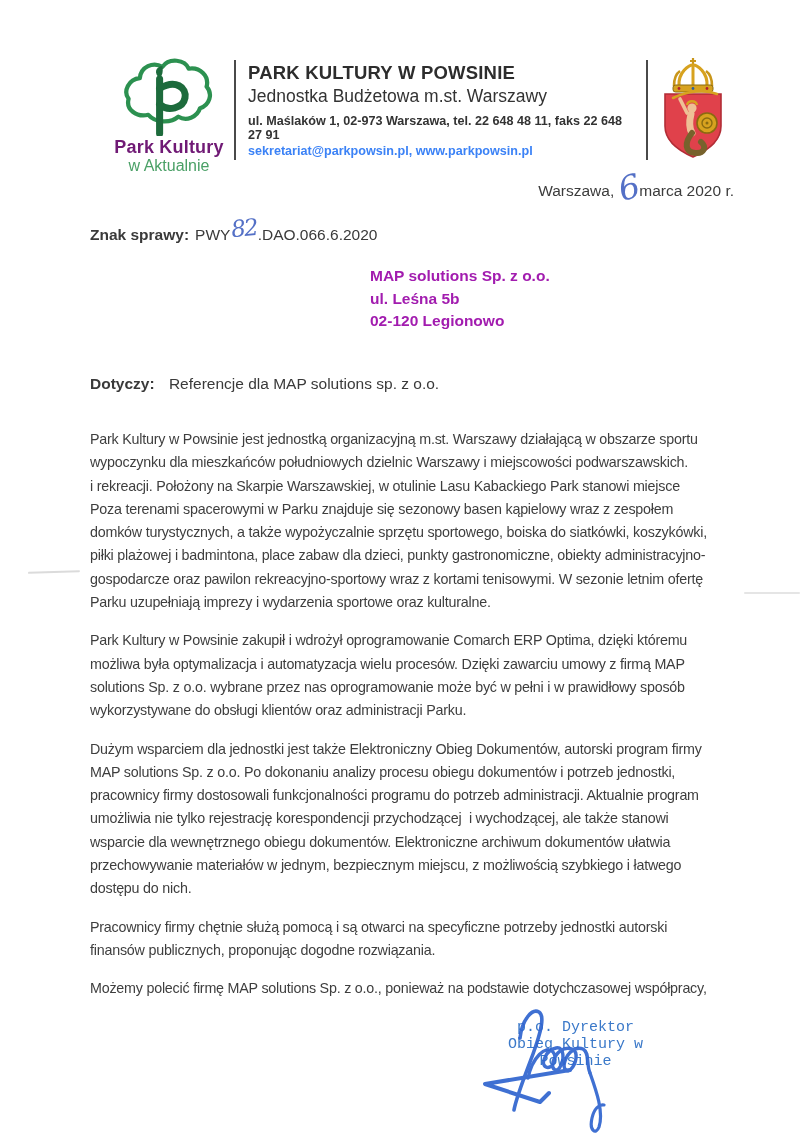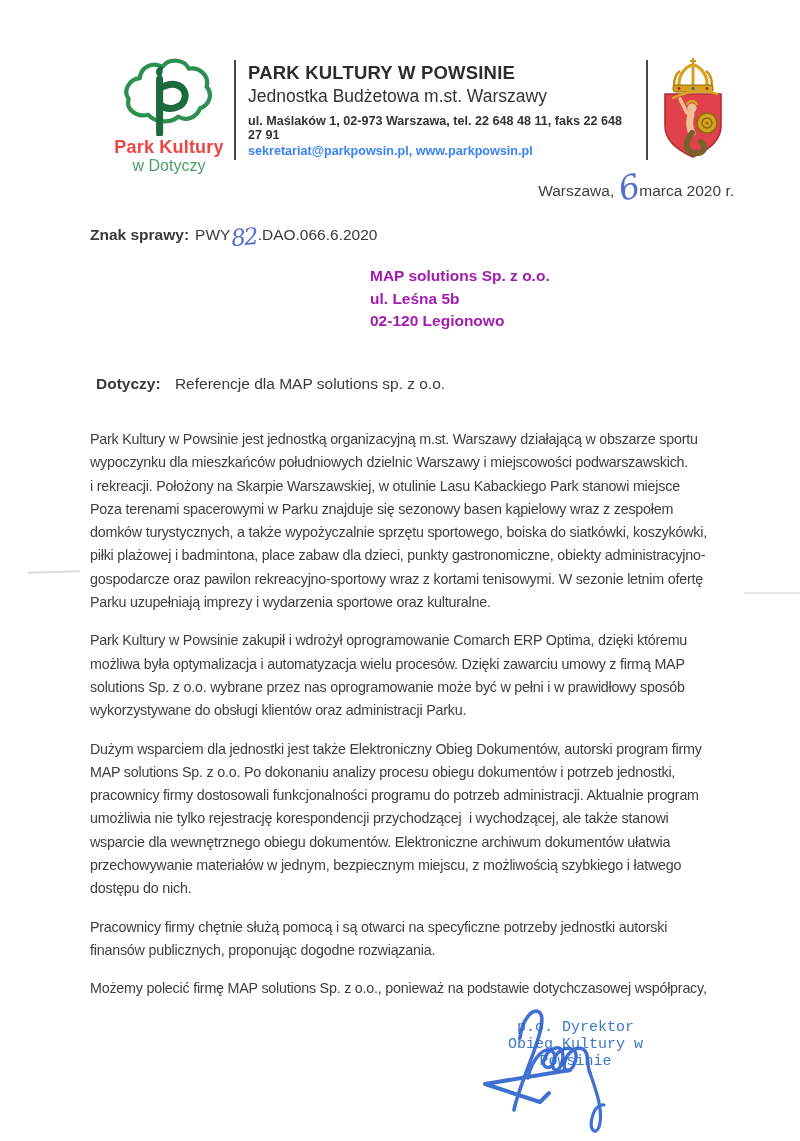--- a/index.html
+++ b/index.html
@@ -5,48 +5,48 @@
   html,body{margin:0;padding:0;background:#e8e8e8;}
   .page{
     position:relative;width:800px;height:1141px;margin:0 auto;
     background:#ffffff;overflow:hidden;
     font-family:"Liberation Sans",sans-serif;color:#3e3e3e;
   }
   
   .header{position:absolute;left:108px;top:56px;display:flex;align-items:flex-start;}
   .logo-block{width:122px;text-align:center;}
   .logo-block svg{display:block;margin:0 auto;}
-  .logo-line1{font-size:18px;font-weight:700;color:#ef4444;letter-spacing:.2px;margin-top:1px;}
+  .logo-line1{font-size:18px;font-weight:700;color:#701a75;letter-spacing:.2px;margin-top:1px;}
   .logo-line2{font-size:16px;font-weight:400;color:#4aa066;margin-top:-1px;}
   .vdiv{width:2px;background:#4a4a4a;align-self:stretch;}
   .vdiv.first{margin:4px 12px 0 4px;height:100px;}
   .vdiv.second{margin:4px 0 0 14px;height:100px;}
   .org-block{width:384px;padding-top:6px;}
   .org-name{font-size:18.5px;font-weight:700;color:#2d2d2d;letter-spacing:.2px;}
   .org-type{font-size:17.5px;font-weight:500;color:#333;margin-top:2px;}
   .org-address{font-size:12.6px;font-weight:600;color:#333;margin-top:7px;}
   .org-contact{font-size:12.6px;font-weight:600;color:#3b82f6;margin-top:2px;}
   .crest{margin-left:8px;margin-top:0px;}
   
   .dateline{position:absolute;right:66px;top:182px;font-size:15.5px;color:#3c3c3c;
     display:flex;align-items:baseline;}
   .hand{font-family:"DejaVu Serif",serif;font-style:italic;color:#5470c6;}
   .hand-day{display:inline-block;font-size:33px;transform:rotate(-14deg) translateY(3px);
     margin:0 0 0 4px;line-height:0;}
   
   .case-number{position:absolute;left:90px;top:226px;font-size:15.5px;color:#3a3a3a;
-    display:flex;align-items:center;}
+    display:flex;align-items:flex-start;}
   .case-label{font-weight:700;margin-right:6px;}
   .hand-num{display:inline-block;font-size:23px;letter-spacing:-2px;
     transform:rotate(-6deg) translateY(2px);margin:0 1px;line-height:0;}
   
   .recipient{position:absolute;left:370px;top:265px;font-size:15.5px;font-weight:700;
     color:#a21caf;line-height:22.5px;}
   
-  .subject{position:absolute;left:96px;top:375px;font-size:15.5px;color:#3a3a3a;}
+  .subject{position:absolute;left:90px;top:375px;font-size:15.5px;color:#3a3a3a;}
   .subject .case-label{margin-right:10px;}
   
   .body-text{position:absolute;left:90px;top:428px;width:690px;font-size:14.3px;
     letter-spacing:-0.22px;color:#3e3e3e;}
   .para{margin:0 0 15px 0;}
   .line{display:block;white-space:pre;line-height:23.3px;}
   
   .stamp{position:absolute;left:468px;top:1019px;width:215px;text-align:center;
     font-family:Liberation Mono, monospace;color:#3b79c9;line-height:17px;font-size:15px;}
   .sig-svg{position:absolute;left:452px;top:1006px;opacity:.92;}
@@ -63,21 +63,21 @@
   <div class="header">
 
     <div class="logo-block">
       <svg width="94" height="80" viewBox="0 0 100 84">
         <path d="M28,62 C15,65 4,56 7,45 C1,37 7,24 19,23 C20,11 33,5 43,11 C50,1 67,3 71,13 C83,11 93,21 90,32 C97,40 93,52 83,55 C80,65 68,69 60,64 C52,71 36,71 28,62 Z" fill="#ffffff" stroke="#2c9150" stroke-width="4.5" stroke-linejoin="round"></path>
         <path d="M40,24 L40,82" stroke="#1d6b3c" stroke-width="7.5" stroke-linecap="round" fill="none"></path>
         <path d="M40,34 C57,24 69,33 67,44 C65,55 49,59 40,51" fill="none" stroke="#1d6b3c" stroke-width="7.5" stroke-linecap="round"></path>
         <path d="M40,23 C34,18 35,11 43,10 C44,16 43,20 40,23 Z" fill="#1d6b3c"></path>
       </svg>
       <div class="logo-line1">Park Kultury</div>
-      <div class="logo-line2">w Dotyczy</div>
+      <div class="logo-line2">w Aktualnie</div>
     </div>
 
     <div class="vdiv first"></div>
 
     <div class="org-block">
       <div class="org-name">PARK KULTURY W POWSINIE</div>
       <div class="org-type">Jednostka Budżetowa m.st. Warszawy</div>
       <div class="org-address">ul. Maślaków 1, 02-973 Warszawa, tel. 22 648 48 11, faks 22 648 27 91</div>
       <div class="org-contact">sekretariat@parkpowsin.pl, www.parkpowsin.pl</div>
     </div>

